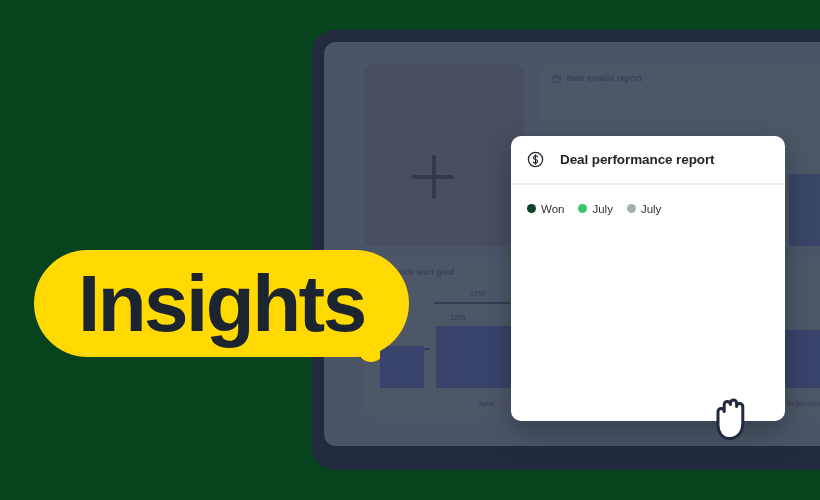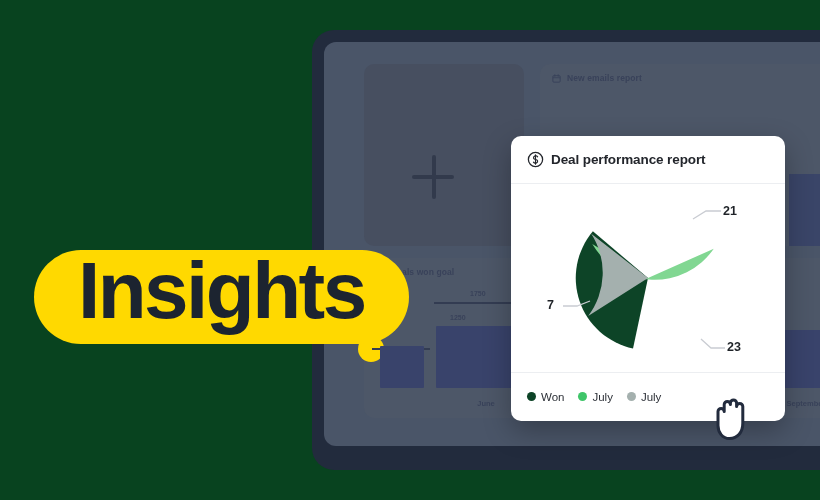--- a/index.html
+++ b/index.html
@@ -130,21 +130,21 @@
     background: #ffffff;
     border-radius: 10px;
     box-shadow: 0 10px 28px rgba(0,0,0,.28);
     overflow: hidden;
     z-index: 40;
   }
   #report-header {
     height: 48px;
     display: flex;
     align-items: center;
-    gap: 7px;
+    gap: 16px;
     padding: 0 16px;
     border-bottom: 1px solid #eceef1;
   }
   #report-title {
     font-size: 13.5px;
     font-weight: bold;
     color: #23262c;
     letter-spacing: -.1px;
   }
   #report-body {
@@ -202,21 +202,21 @@
     color: #ffffff;
     line-height: .95;
     letter-spacing: -2.5px;
     white-space: nowrap;
   }
   #insights-pill {
     display: inline-block;
     margin-top: 12px;
     background: #ffd900;
     border-radius: 54px;
-    padding: 1px 44px 13px 44px;
+    padding: 14px 44px 13px 44px;
   }
   #headline-line2 {
     font-size: 80px;
     font-weight: bold;
     color: #1c2430;
     line-height: 1;
     letter-spacing: -2.5px;
     white-space: nowrap;
   }
 </style>
@@ -287,38 +287,20 @@
 
     <div id="report-header">
       <svg width="17" height="17" viewBox="0 0 16 16">
         <circle cx="8" cy="8" r="6.7" fill="none" stroke="#23262c" stroke-width="1.2"></circle>
         <path d="M10 5.5a2.1 2.1 0 0 0-3.9 1.05c0 1.85 3.9 1.05 3.9 2.8A2.1 2.1 0 0 1 6.1 10.5" fill="none" stroke="#23262c" stroke-width="1.1" stroke-linecap="round"></path>
         <line x1="8" y1="3.5" x2="8" y2="12.5" stroke="#23262c" stroke-width="1.1" stroke-linecap="round"></line>
       </svg>
       <span id="report-title">Deal performance report</span>
     </div>
 
-    <div id="report-body">
-      <svg width="274" height="188" viewBox="0 0 274 188">
-
-        <path d="M 137 94 L 137 22 A 72 72 0 0 1 200.6 128.2 Z" fill="#0d4427" transform="rotate(-168 137 94)"></path>
-
-        <path d="M 137 94 L 137 22 A 72 72 0 0 1 83.4 131.1 Z" fill="#81d792" transform="rotate(66 137 94)"></path>
-
-        <path d="M 137 94 L 137 22 A 72 72 0 0 1 70.2 70.3 Z" fill="#a4b0ae" transform="rotate(-52 137 94)"></path>
-
-        <path d="M 182 35 L 195 27 L 210 27" fill="none" stroke="#c9ccd2" stroke-width="1.3"></path>
-        <path d="M 79 117 L 66 122 L 52 122" fill="none" stroke="#c9ccd2" stroke-width="1.3"></path>
-        <path d="M 190 155 L 200 164 L 214 164" fill="none" stroke="#c9ccd2" stroke-width="1.3"></path>
-      </svg>
-
-      <span class="pie-label" style="left:212px;top:20px;">21</span>
-      <span class="pie-label" style="left:36px;top:114px;">7</span>
-      <span class="pie-label" style="left:216px;top:156px;">23</span>
-    </div>
 
     <div id="report-legend">
       <span class="legend-item">
         <span class="legend-dot" style="background:#0d4427;"></span>
         <span>Won</span>
       </span>
       <span class="legend-item">
         <span class="legend-dot" style="background:#3fc569;"></span>
         <span>July</span>
       </span>

